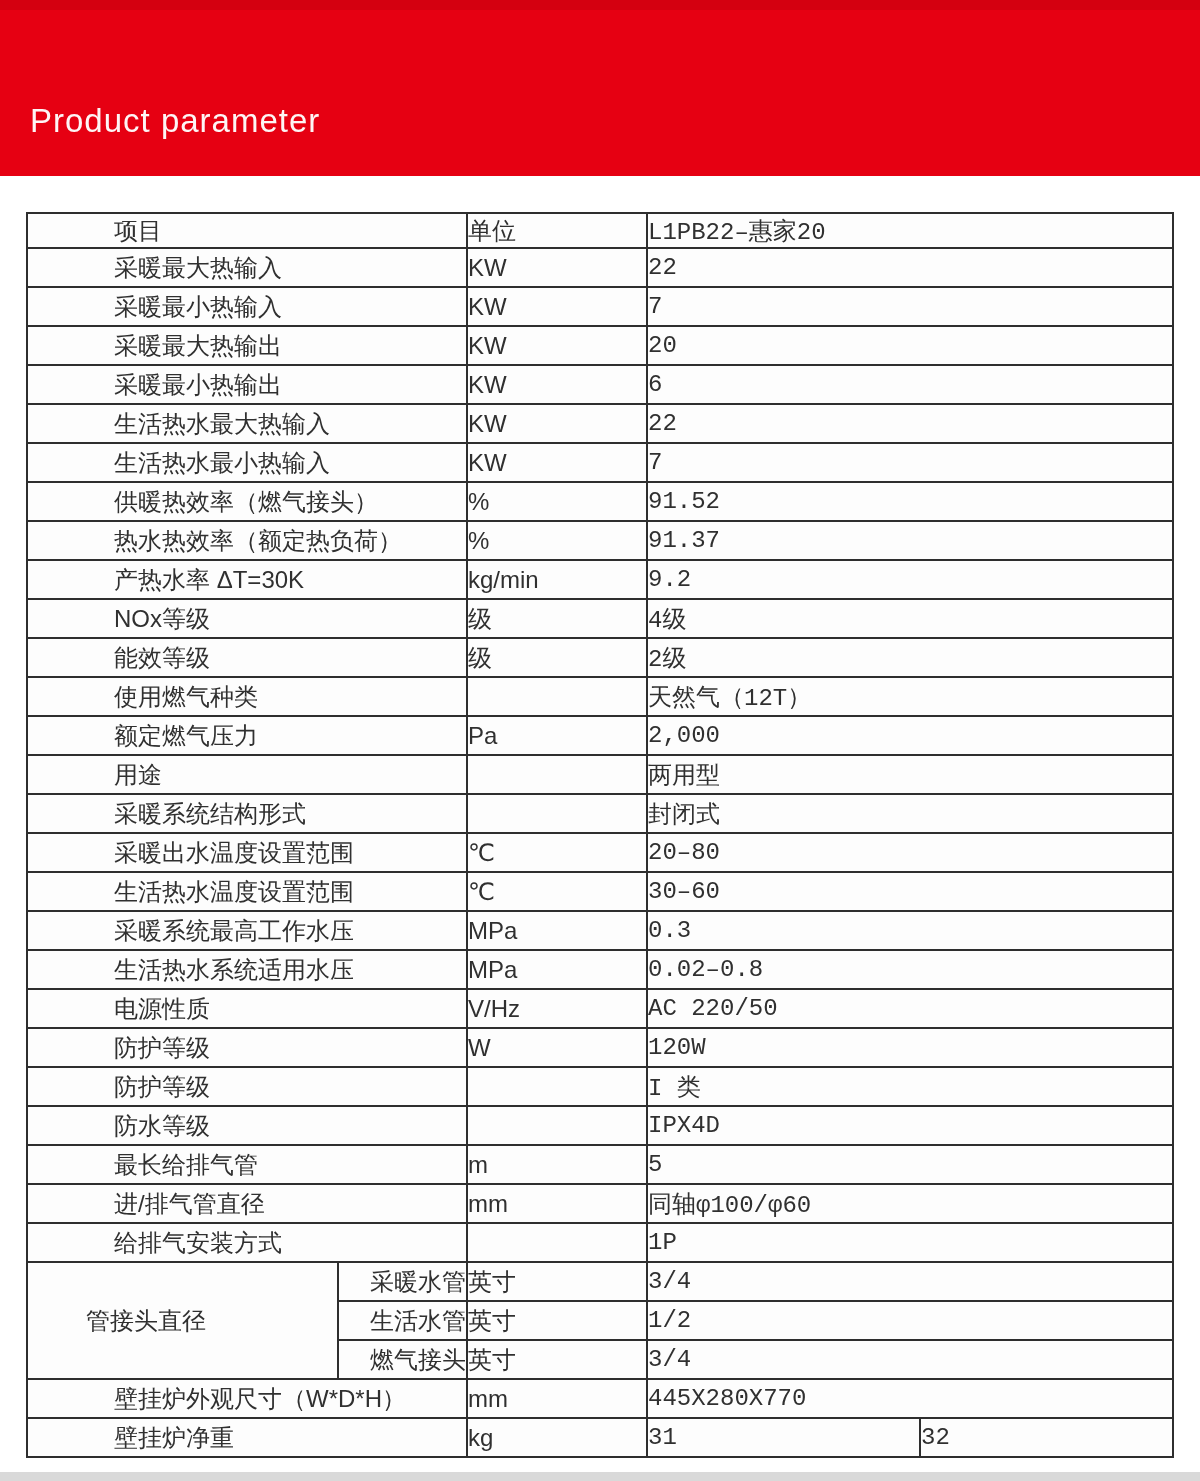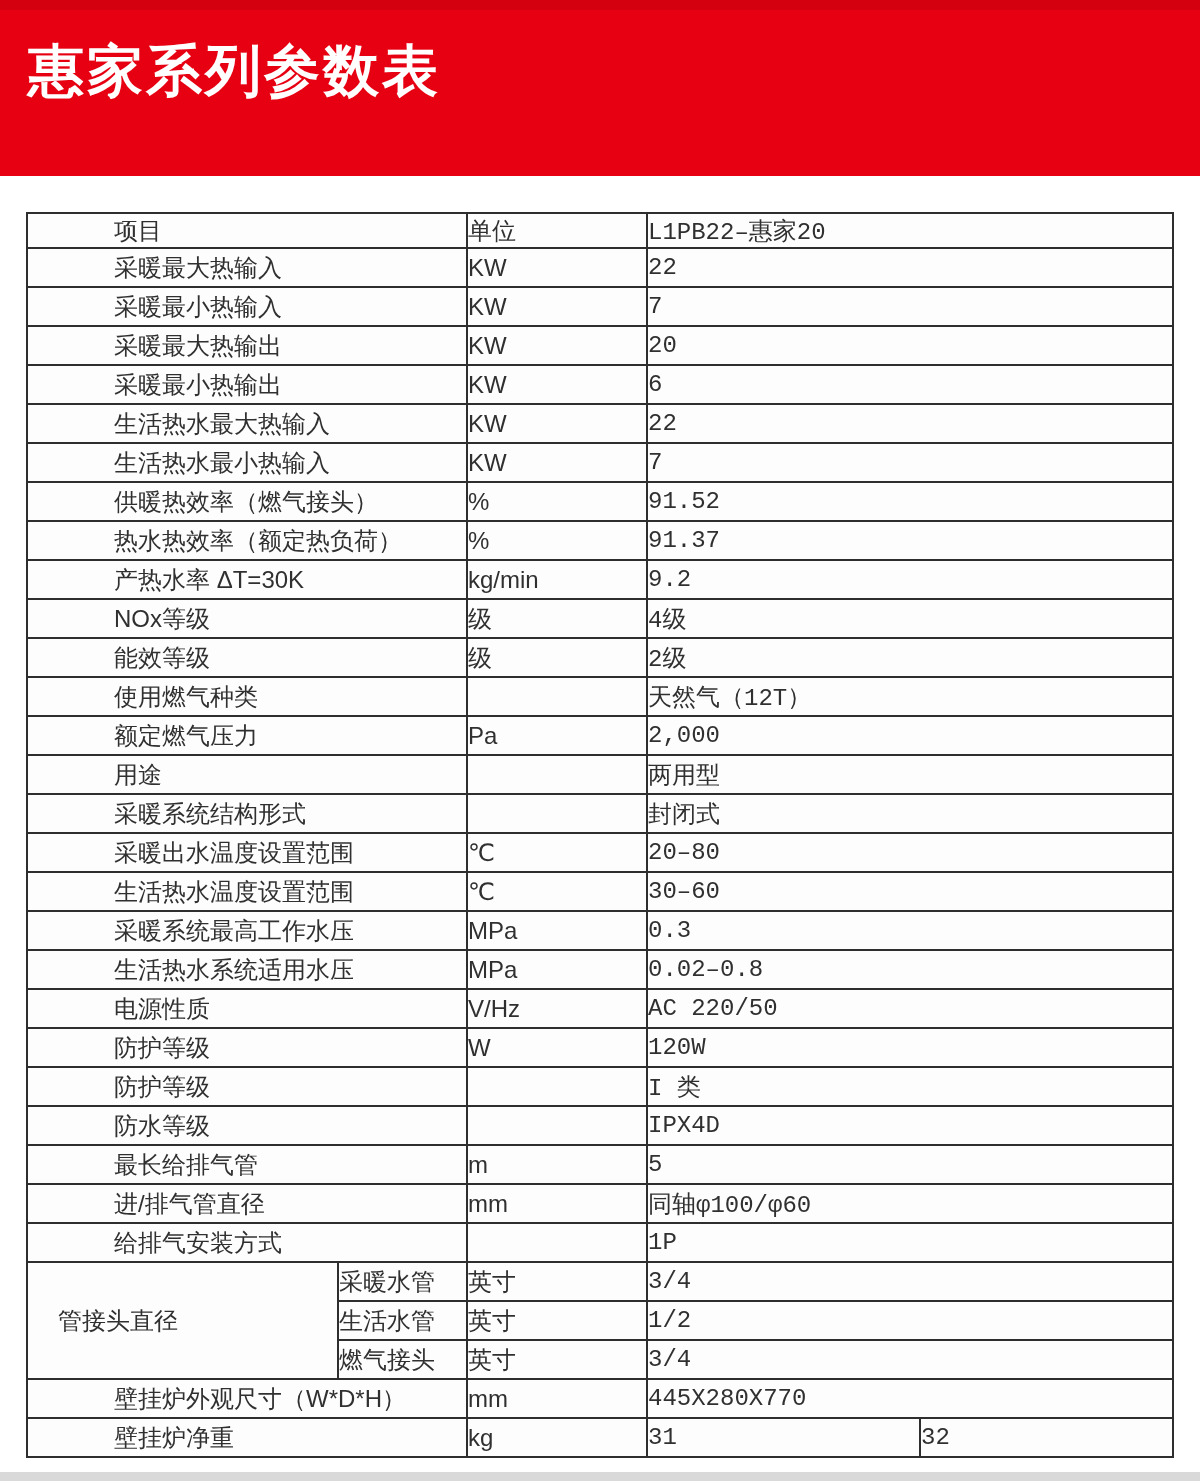--- a/index.html
+++ b/index.html
@@ -32,38 +32,38 @@
     background:#fdfdfd;
   }
   td{
     border:2px solid #2e2e2e;
     font-size:24px;color:#303030;
     padding:0;overflow:hidden;white-space:nowrap;
   }
   tr{height:39px;}
   tr.head-row{height:35px;}
   .c-item{text-align:left;padding-left:86px;}
-  .c-group{text-align:left;padding-left:30px;}
-  .c-sub{text-align:left;}
+  .c-group{text-align:left;padding-left:58px;}
+  .c-sub{text-align:right;}
   .c-unit{text-align:left;}
   .c-value{font-family:Liberation Mono, monospace;}
   
   .bottom-strip{
     position:absolute;left:0;top:1472px;width:1200px;height:9px;
     background:#d9d9d9;
   }
 </style>
 </head>
 <body>
 
 <div>
 
   <div class="hero">
     <div class="hero-top-strip"></div>
-    <div class="hero-title">惠家系列参数表</div>
+    <div class="hero-subtitle">Product parameter</div>
   </div>
 
   <div class="table-wrap">
     <table>
       <colgroup>
         <col style="width:311px">
         <col style="width:129px">
         <col style="width:180px">
         <col style="width:273px">
         <col style="width:253px">

